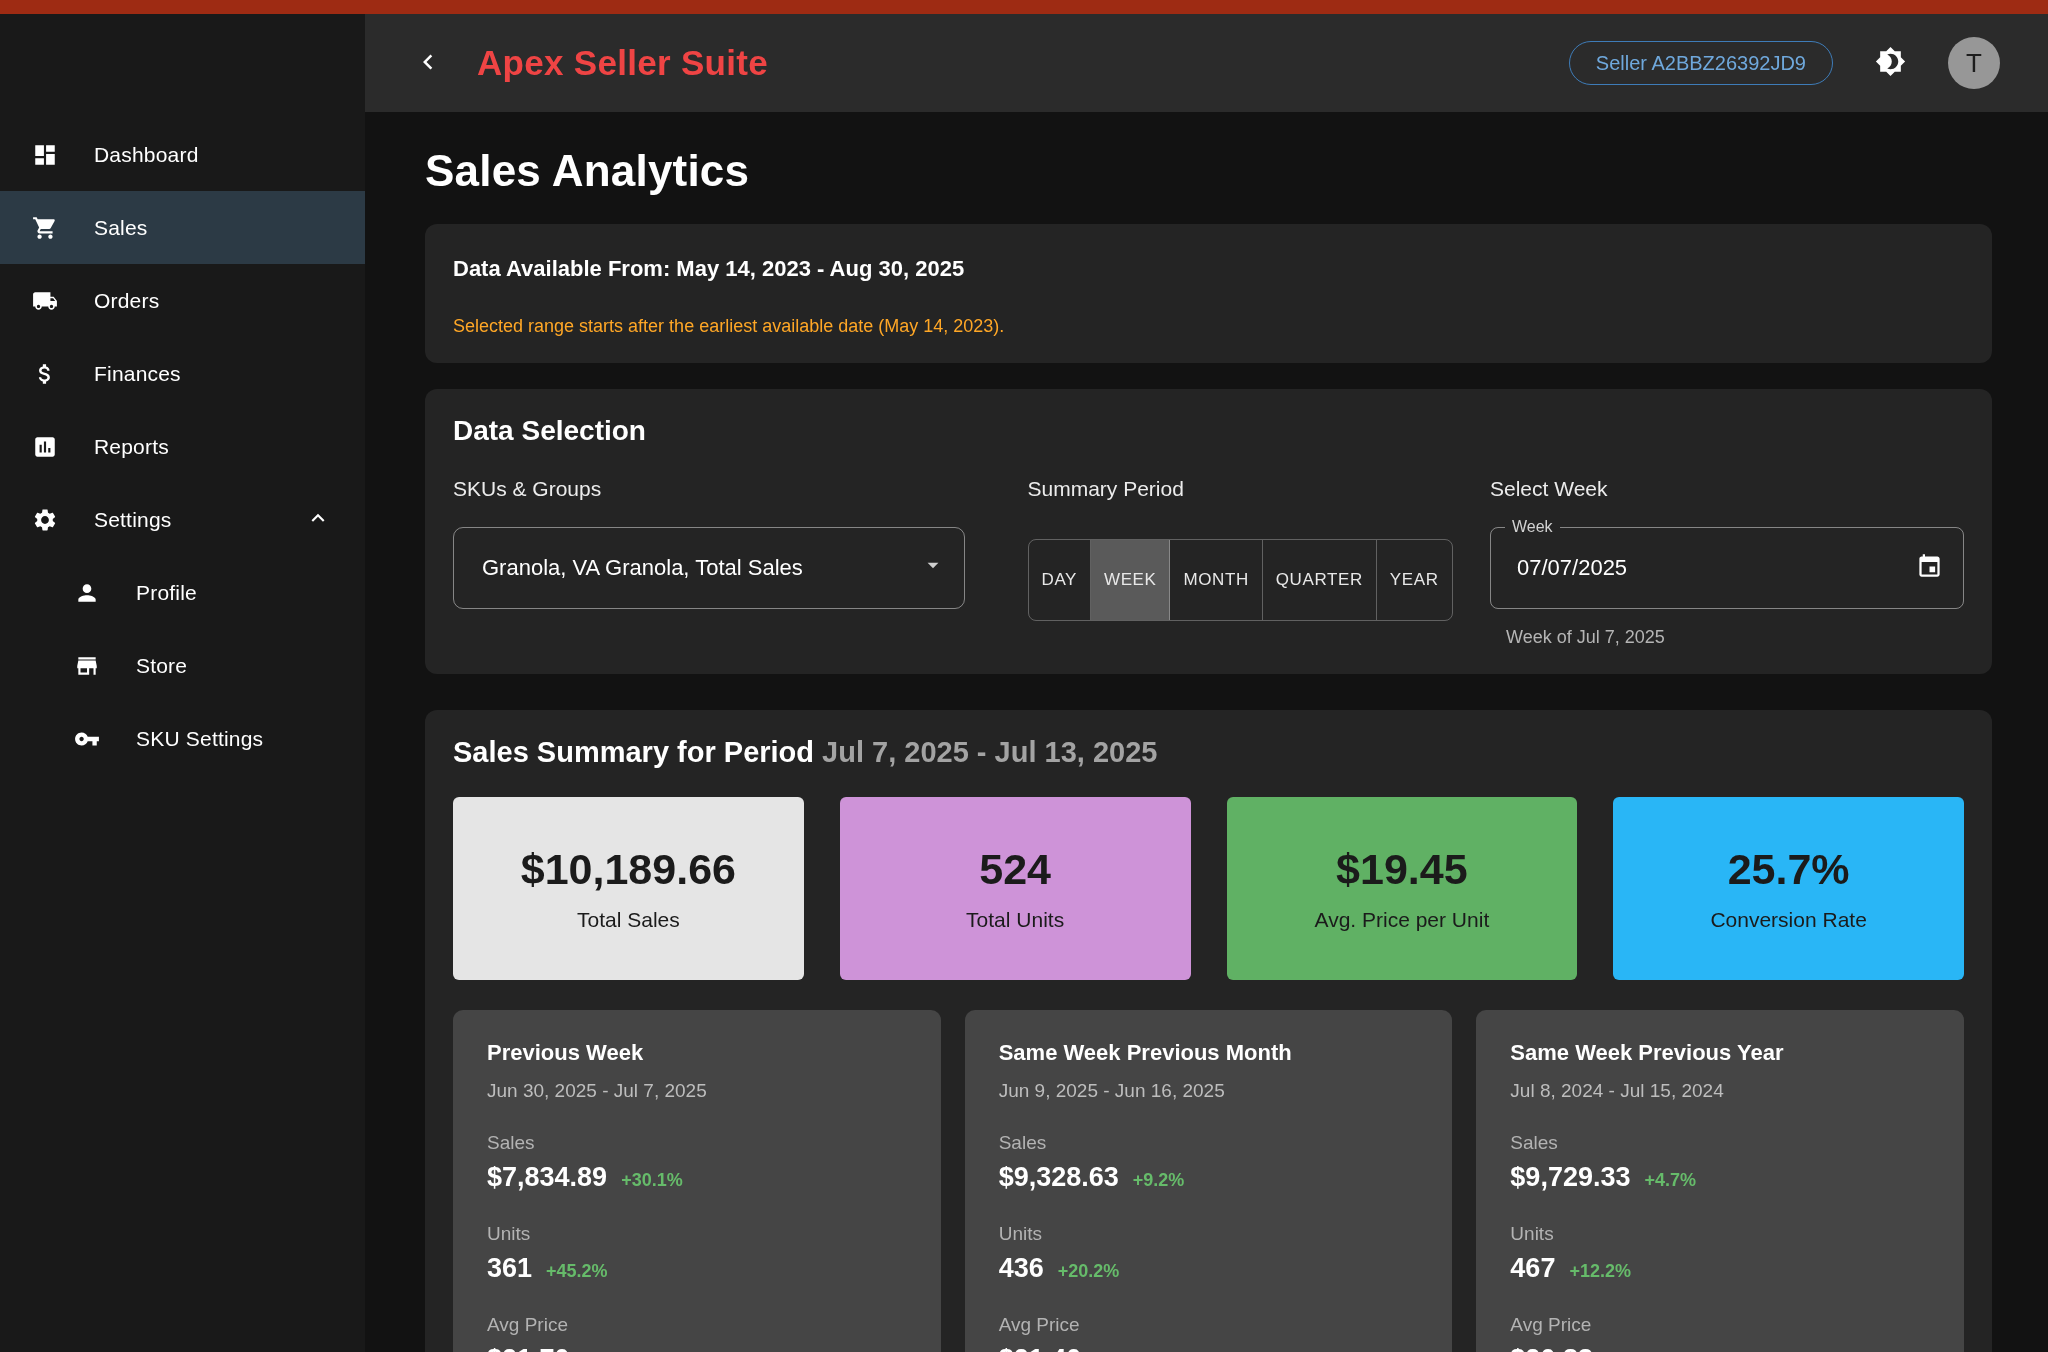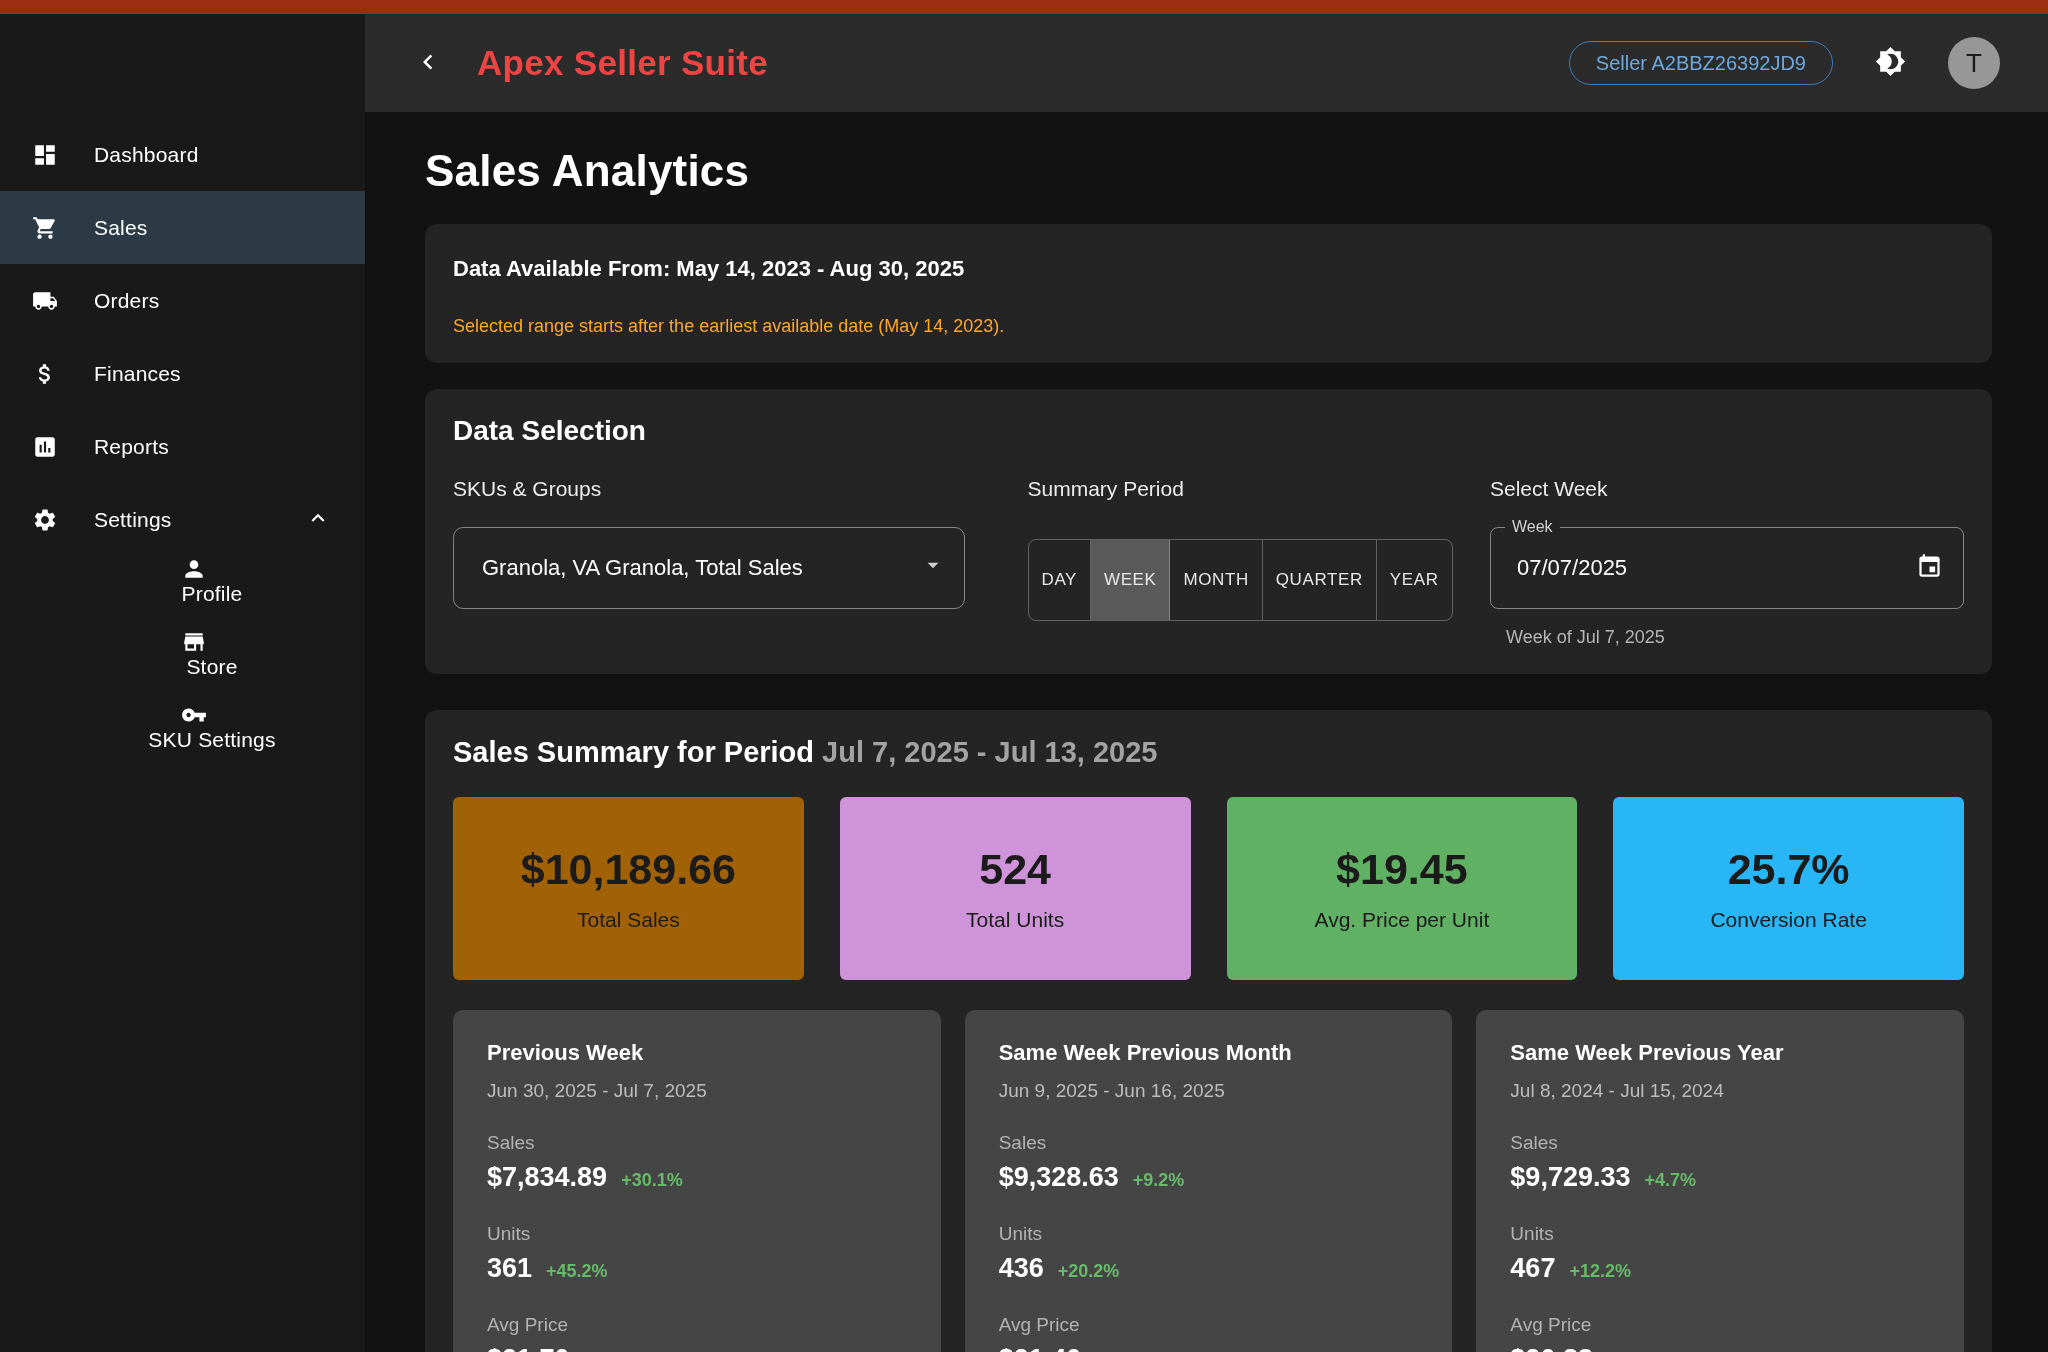--- a/index.html
+++ b/index.html
@@ -6,21 +6,21 @@
   html,body { width:2048px; height:1352px; overflow:hidden; background:#121212;
     font-family:"Liberation Sans", sans-serif; -webkit-font-smoothing:antialiased; }
   .topbar { height:14px; background:#9e2b13; }
   .app { display:flex; height:1338px; }
 
   
   .sidebar { width:365px; background:#191919; flex-shrink:0; padding-top:104px; }
   .nav-item { height:73px; display:flex; align-items:center; padding-left:32px;
     color:#fff; cursor:pointer; }
   .nav-item.selected { background:#2c3a45; }
-  .nav-item.sub { padding-left:23px;flex-direction:column; }
+  .nav-item.sub { padding-left:74px; }
   .nav-item .nicon { width:26px; height:26px; flex-shrink:0; display:flex; align-items:center; }
   .nav-item .nicon svg { width:26px; height:26px; fill:#fff; }
   .nav-item .nlabel { margin-left:36px; font-size:21px; letter-spacing:.2px; }
   .nav-item .chev { margin-left:auto; margin-right:34px; }
   .nav-item .chev svg { width:26px; height:26px; fill:#fff; }
 
   
   .main { flex:1; display:flex; flex-direction:column; min-width:0; }
   .header { height:98px; background:#2b2b2b; display:flex; align-items:center;
     padding:0 48px 0 46px; flex-shrink:0; }
@@ -75,21 +75,21 @@
 
   .summary-card { margin-top:36px; padding-bottom:60px; }
   .summary-heading { font-size:29px; }
   .summary-heading .white { color:#fff; font-weight:700; }
   .summary-heading .gray { color:#a3a3a3; font-weight:600; }
   .stats-row { display:flex; gap:36px; margin-top:28px; }
   .stat-card { flex:1; height:183px; border-radius:6px; display:flex; flex-direction:column;
     align-items:center; justify-content:center; color:#1b1b1b; }
   .stat-value { font-size:43px; font-weight:700; }
   .stat-label { font-size:21px; margin-top:14px; }
-  .stat-blue { background:#a16207; }
+  .stat-blue { background:#e5e5e5; }
   .stat-purple { background:#ce93d8; }
   .stat-green { background:#60b164; }
   .stat-cyan { background:#29b6f6; }
 
   .comps-row { display:flex; gap:24px; margin-top:30px; }
   .comp-card { flex:1; background:#454545; border-radius:10px; padding:30px 34px; height:560px; }
   .comp-title { color:#fff; font-size:22px; font-weight:700; }
   .comp-dates { color:#bdbdbd; font-size:19px; margin-top:14px; }
   .metric { margin-top:30px; }
   .metric-label { color:#b3b3b3; font-size:19px; }

